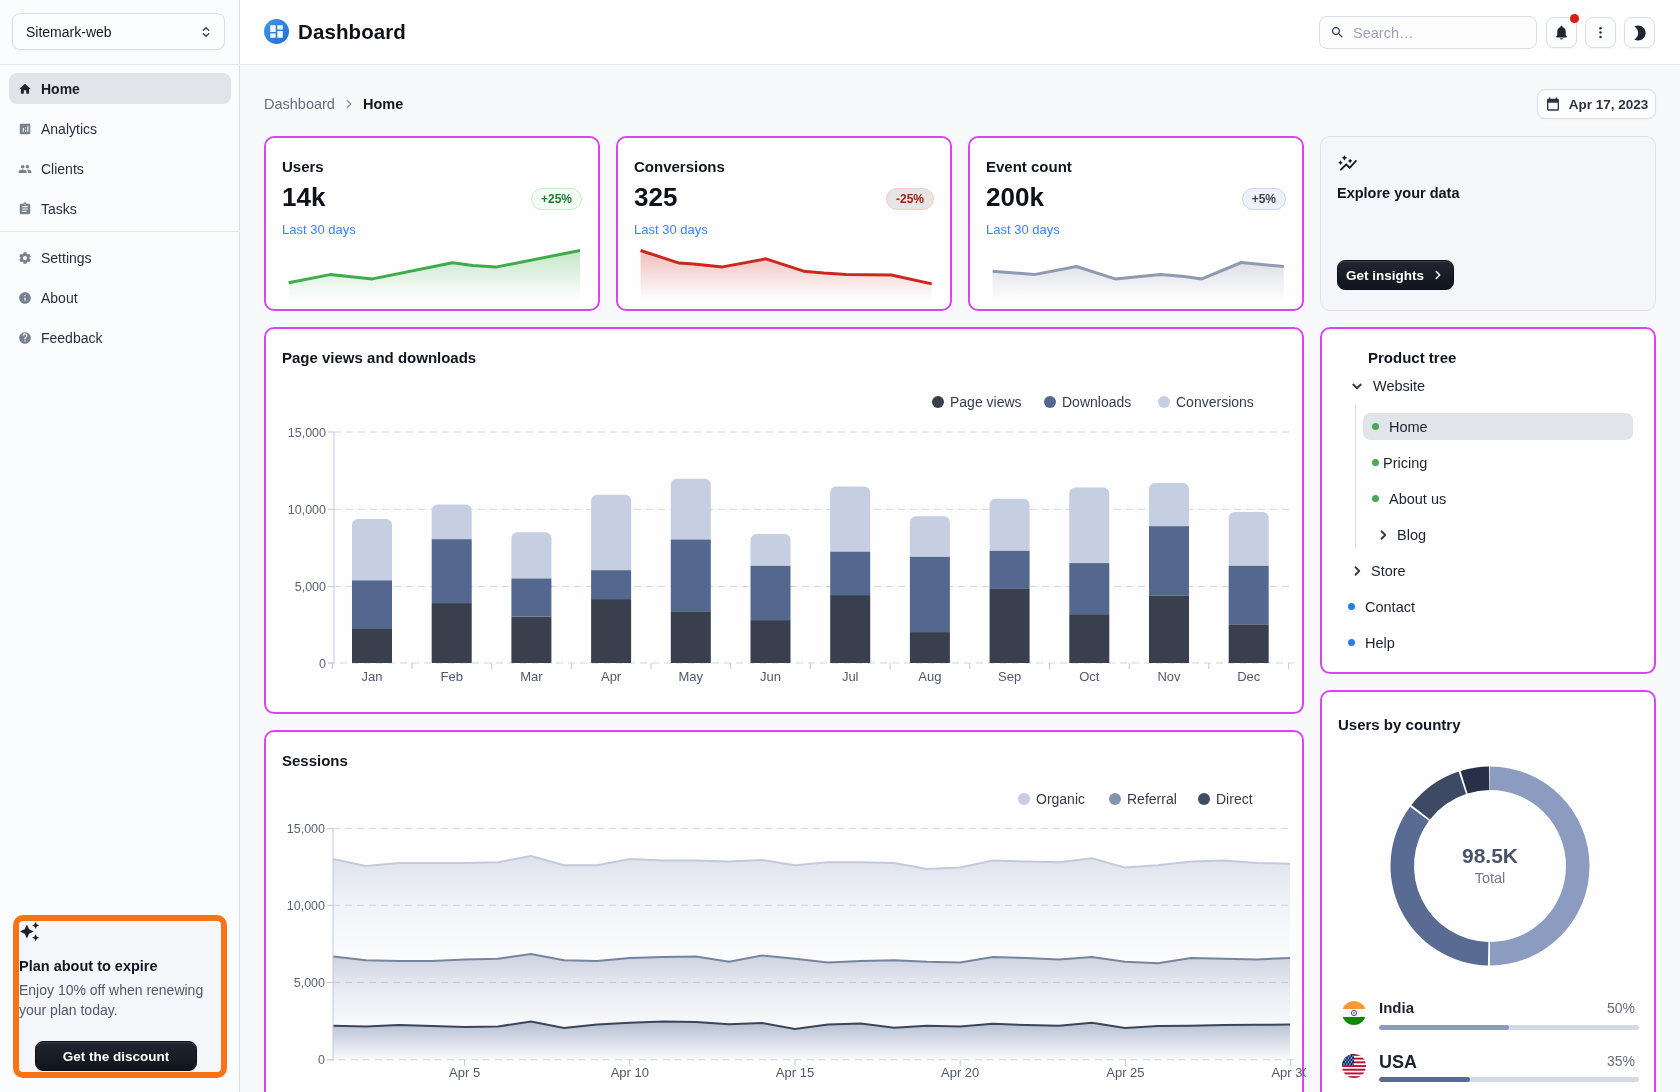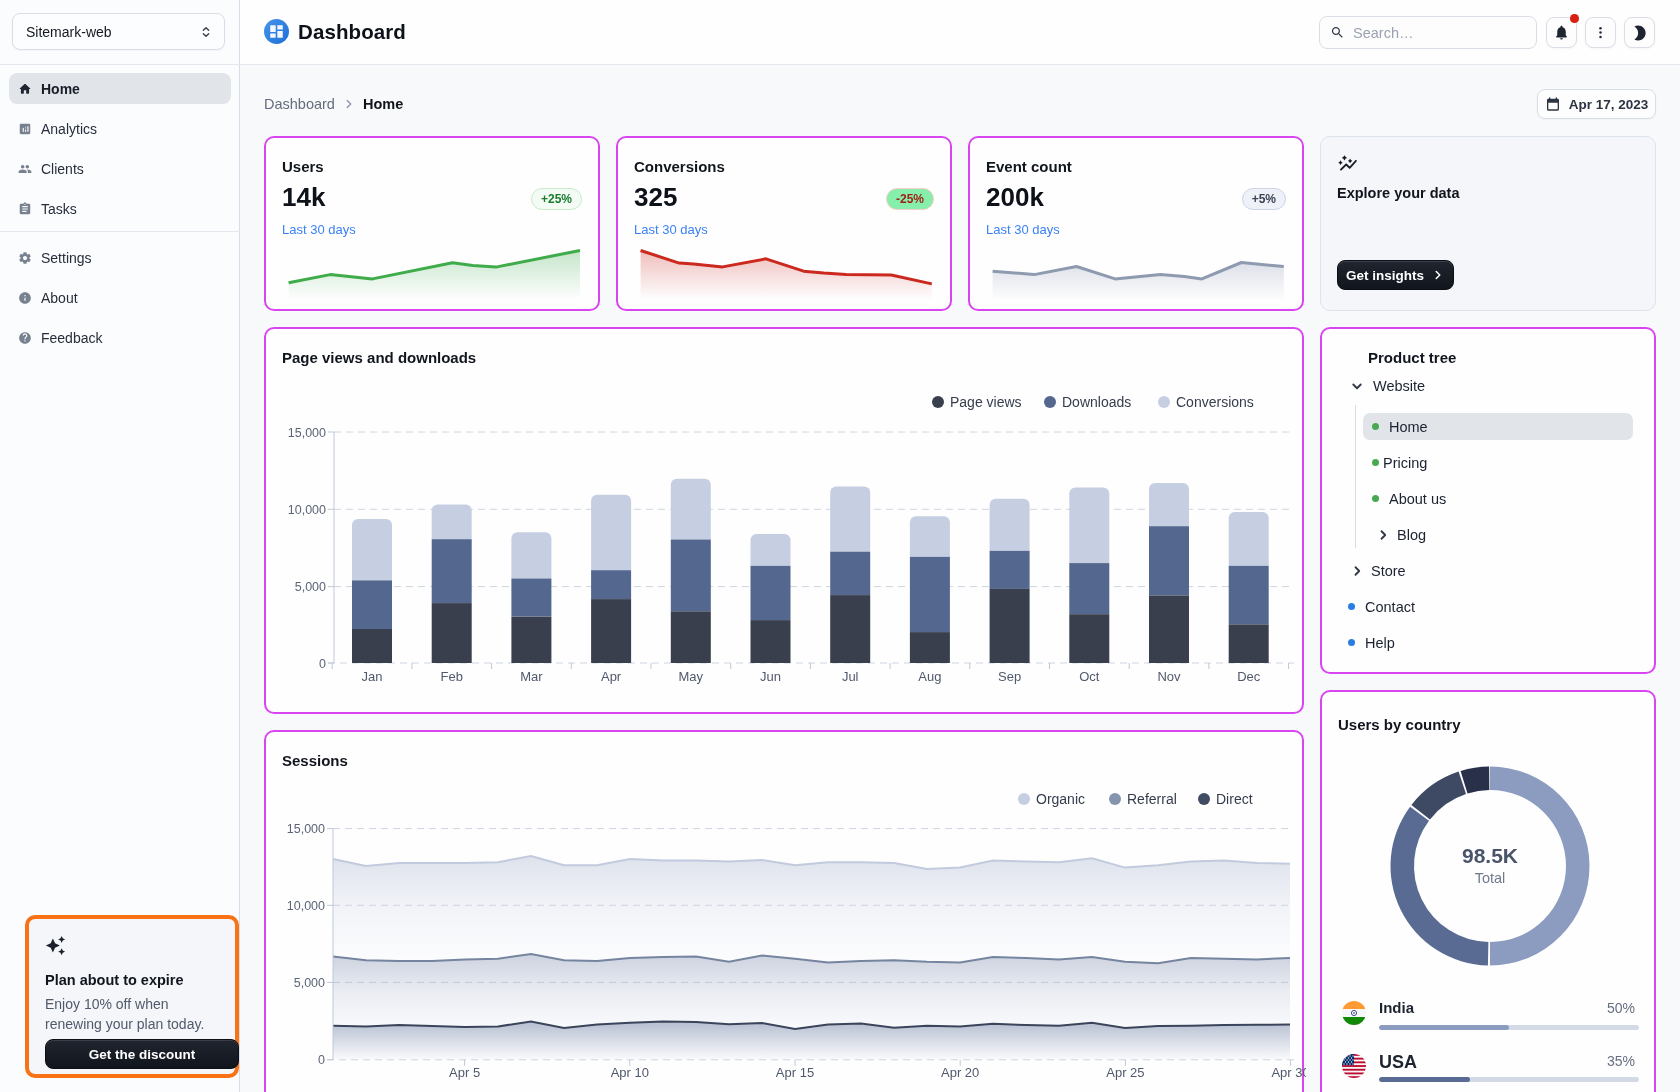--- a/index.html
+++ b/index.html
@@ -1,21 +1,21 @@
 <!DOCTYPE html>
 <html><head><meta charset="utf-8"><title>Dashboard</title><style>
 * { margin:0; padding:0; box-sizing:border-box; }
 html,body { width:1680px; height:1092px; overflow:hidden; font-family:"Liberation Sans",sans-serif; background:#fbfcfe; -webkit-font-smoothing:antialiased; }
 #sidebar { position:absolute; left:0; top:0; width:240px; height:1092px; background:#fbfcfe; border-right:1px solid #d8dee8; }
 #selectbox { position:absolute; left:12px; top:13px; width:213px; height:37px; border:1px solid #d9dee6; border-radius:8px; background:#fbfdfe; display:flex; align-items:center; padding:0 10px 0 13px; font-size:14px; color:#14181f; justify-content:space-between; box-shadow:0 1px 2px rgba(40,50,70,0.04); }
 .sdiv { position:absolute; left:0; width:240px; border-top:1px solid #e4e8ee; }
 .nav { position:absolute; left:9px; width:222px; height:31px; border-radius:8px; display:flex; align-items:center; gap:9px; padding-left:9px; font-size:14px; color:#272e3b; }
 .nav.sel { background:#e1e5ea; color:#171c26; }
 .nav span { position:relative; top:0.5px; }
-#alertcard { position:absolute; left:25px; top:915px; width:214px; height:163px; background:#f4f6fa; border:4px solid #f97316; border-radius:10px; padding:16px; }
+#alertcard { position:absolute; left:13px; top:915px; width:214px; height:163px; background:#f4f6fa; border:6px solid #f97316; border-radius:10px; }
 #alertcard h4 { font-size:14.5px; color:#11151d; margin:12px 0 6px; font-weight:700; }
 #alertcard p { font-size:14px; color:#505a6b; line-height:1.45; }
 .darkbtn { background:linear-gradient(#20252f,#11151d); color:#fff; border:1px solid #0c0f15; border-radius:8px; font-size:13.5px; font-weight:700; display:flex; align-items:center; justify-content:center; gap:7px; box-shadow:inset 0 1px 0 rgba(255,255,255,0.12); }
 #header { position:absolute; left:240px; top:0; width:1440px; height:65px; background:#fefefe; border-bottom:1px solid #e4e8ee; }
 #logo { position:absolute; left:24px; top:19px; width:25px; height:25px; border-radius:50%; background:linear-gradient(135deg,#4695eb,#1e6ed6); }
 #htitle { position:absolute; left:58px; top:20px; font-size:20.5px; font-weight:700; color:#0d1119; letter-spacing:0.1px; }
 #search { position:absolute; left:1079px; top:16px; width:218px; height:33px; border:1px solid #d9dee6; border-radius:8px; background:#fdfdfe; display:flex; align-items:center; padding-left:10px; gap:8px; }
 #search span { color:#9aa2b1; font-size:14.5px; }
 .hbtn { position:absolute; top:17px; width:31px; height:31px; border:1px solid #d9dee6; border-radius:8px; background:#fdfdfe; display:flex; align-items:center; justify-content:center; box-shadow:0 1px 2px rgba(40,50,70,0.04); }
 #main { position:absolute; left:240px; top:65px; width:1440px; height:1027px; background:#f8f9fb; }
@@ -84,21 +84,21 @@
         <path d="M12 2C6.48 2 2 6.48 2 12s4.48 10 10 10 10-4.48 10-10S17.52 2 12 2zm1 16h-2v-2h2v2zm2.07-7.75l-.9.92c-.5.51-.86.97-1.04 1.69-.08.32-.13.68-.13 1.14h-2v-.5c0-.46.08-.9.22-1.31.2-.58.53-1.1.95-1.52l1.24-1.26c.46-.44.68-1.1.55-1.8-.13-.72-.69-1.33-1.39-1.53-1.11-.31-2.14.32-2.47 1.27-.12.37-.43.65-.82.65h-.3C8.4 8 8 7.44 8.16 6.88c.43-1.47 1.68-2.59 3.23-2.83 1.52-.24 2.97.55 3.87 1.8 1.18 1.63.83 3.38-.19 4.4z"></path>
       </svg>
       <span>Feedback</span>
     </div>
   <div id="alertcard">
     <svg width="21" height="21" viewBox="0 0 24 24" fill="#1b202b">
         <path d="M19 9l1.25-2.75L23 5l-2.75-1.25L19 1l-1.25 2.75L15 5l2.75 1.25L19 9zm-7.5.5L9 4 6.5 9.5 1 12l5.5 2.5L9 20l2.5-5.5L17 12l-5.5-2.5zM19 15l-1.25 2.75L15 19l2.75 1.25L19 23l1.25-2.75L23 19l-2.75-1.25L19 15z"></path>
       </svg>
     <h4>Plan about to expire</h4>
     <p>Enjoy 10% off when renewing your plan today.</p>
-    <div class="darkbtn" style="position:absolute;left:16px;top:120px;width:194px;height:30px;">Get the discount</div>
+    <div class="darkbtn" style="position:absolute;left:16px;top:120px;width:162px;height:30px;">Get the discount</div>
   </div>
 </div>
 <div id="header">
   <div id="logo"><svg width="25" height="25" viewBox="0 0 24 24" fill="#fff" opacity="0.95">
         <path d="M4.5 12.5h6.5V4.5H4.5v8zm0 7h6.5v-5H4.5v5zm8.5 0h6.5v-8H13v8zm0-15v5h6.5v-5H13z" transform="scale(0.8) translate(3,3)"></path>
       </svg></div>
   <div id="htitle">Dashboard</div>
   <div id="search">
       <svg width="15" height="15" viewBox="0 0 24 24" fill="#333a47">
         <path d="M15.5 14h-.79l-.28-.27C15.41 12.59 16 11.11 16 9.5 16 5.91 13.09 3 9.5 3S3 5.91 3 9.5 5.91 16 9.5 16c1.61 0 3.09-.59 4.23-1.57l.27.28v.79l5 4.99L20.49 19l-4.99-5zm-6 0C7.01 14 5 11.99 5 9.5S7.01 5 9.5 5 14 7.01 14 9.5 11.99 14 9.5 14z"></path>
@@ -151,21 +151,21 @@
             <stop offset="0.9" stop-color="#3fab4a" stop-opacity="0"></stop>
           </linearGradient>
         </defs>
 <path d="M22.6 144.8L64.1 136.6L106.5 140.9L186.5 124.7L206.8 127.6L229.9 129.1L314.0 112.5L314.0 167L22.6 167Z" fill="url(#sg)"></path>
 <path d="M22.6 144.8L64.1 136.6L106.5 140.9L186.5 124.7L206.8 127.6L229.9 129.1L314.0 112.5" fill="none" stroke="#3fab4a" stroke-width="3" stroke-linejoin="round"></path>
 </svg>
   </div>
   <div class="card" id="c-conv" style="left:376px;top:71px;width:336px;height:175px;">
     <div class="ctitle" style="position:absolute;left:16px;top:20px;">Conversions</div>
     <div style="position:absolute;left:16px;top:44px;font-size:26px;font-weight:700;color:#0d1119;">325</div>
-    <div class="chip" style="color:#a12117;background:#86efac;border:1px solid #f5cdc9;text-align:center;">-25%</div>
+    <div class="chip" style="color:#a12117;background:#e5e5e5;border:1px solid #f5cdc9;text-align:center;">-25%</div>
     <div class="small" style="position:absolute;left:16px;top:84px;">Last 30 days</div>
     <svg width="336" height="175" viewBox="0 0 336 175" style="position:absolute;left:0;top:0">
 <defs>
           <linearGradient id="sr" x1="0" y1="0" x2="0" y2="1">
             <stop offset="0" stop-color="#cb281e" stop-opacity="0.3"></stop>
             <stop offset="0.9" stop-color="#cb281e" stop-opacity="0"></stop>
           </linearGradient>
         </defs>
 <path d="M22.6 112.5L61.2 125.1L75.6 126.0L104.6 128.9L148.0 120.8L185.6 133.2L205.8 135.1L228.0 136.6L273.3 137.0L313.8 145.9L313.8 167L22.6 167Z" fill="url(#sr)"></path>
 <path d="M22.6 112.5L61.2 125.1L75.6 126.0L104.6 128.9L148.0 120.8L185.6 133.2L205.8 135.1L228.0 136.6L273.3 137.0L313.8 145.9" fill="none" stroke="#cb281e" stroke-width="3" stroke-linejoin="round"></path>

